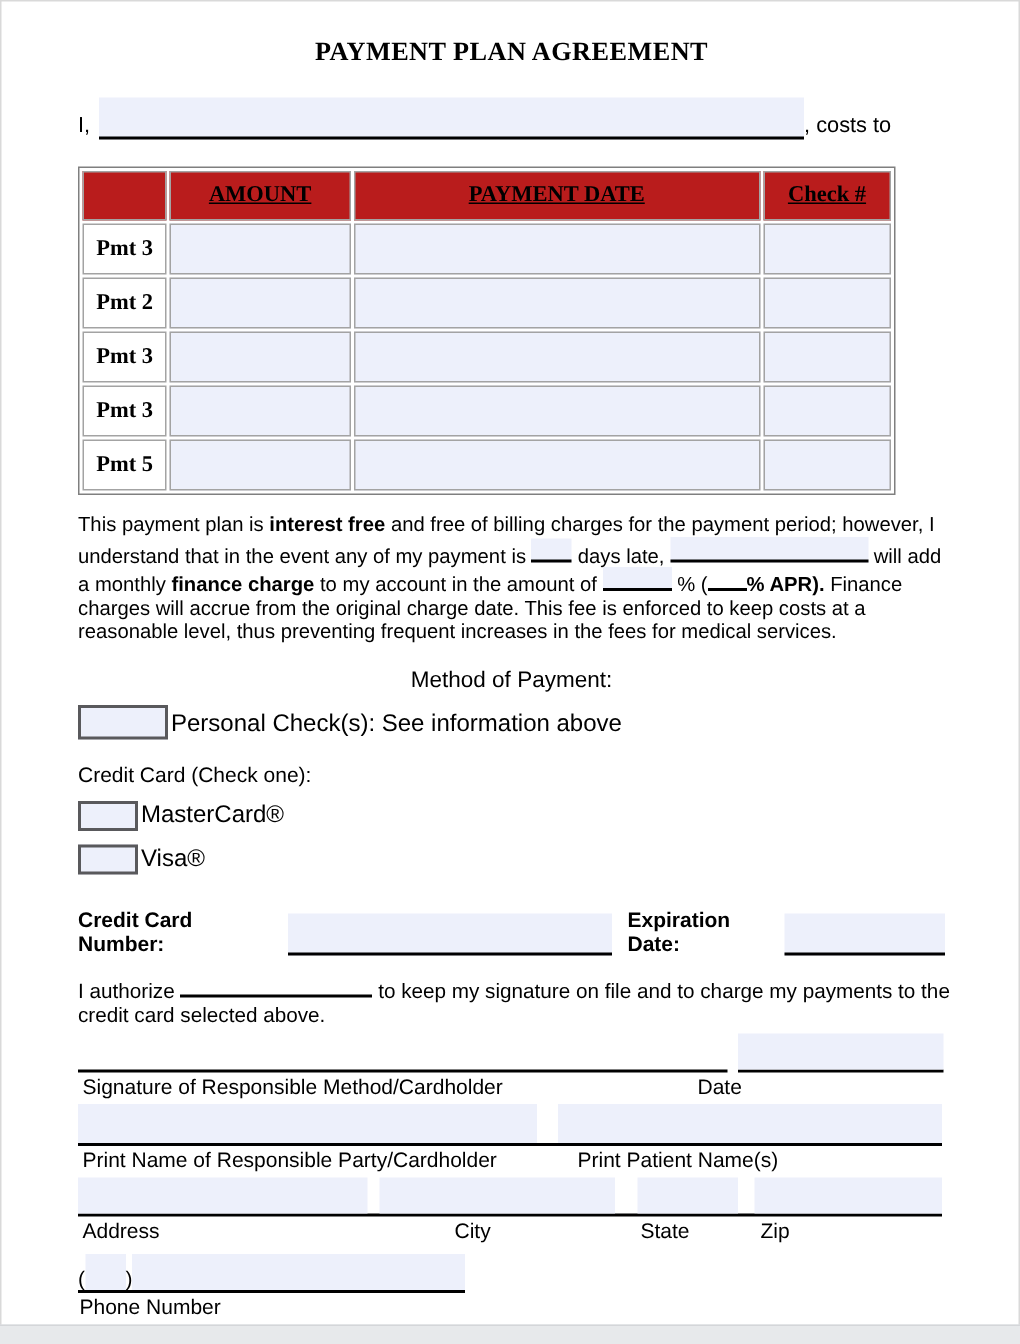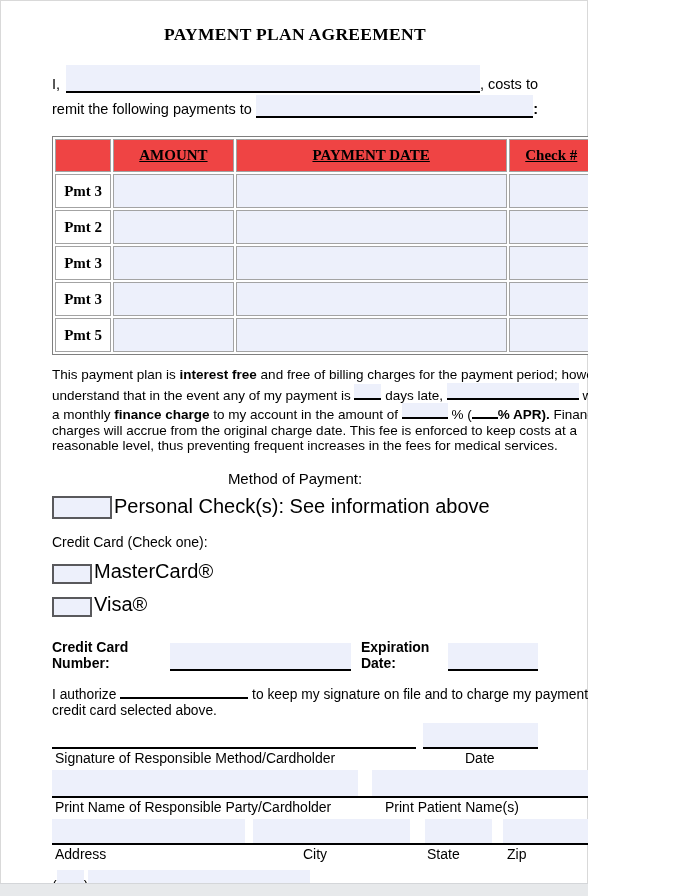--- a/index.html
+++ b/index.html
@@ -1,46 +1,46 @@
 <!DOCTYPE html>
 <html><head>
 <meta charset="utf-8">
 <style>
   html,body{margin:0;padding:0;background:#fff;}
-  .page{position:relative;width:588px;height:896px;background:#fff;overflow:hidden;
+  .page{position:relative;width:680px;height:896px;background:#fff;overflow:hidden;
         font-family:"Liberation Sans",sans-serif;color:#000;
         box-shadow:inset 0 0 0 1px #d9d9d9;}
   .content{padding:0 50px 0 52px;}
 
   .title{font-family:"Liberation Serif",serif;font-size:17.5px;font-weight:bold;
          text-align:center;margin:24px 0 0 0;letter-spacing:.3px;}
 
   
   .fld{display:inline-block;background:#edf0fb;border-bottom:2px solid #000;}
   .blank{display:inline-block;border-bottom:2px solid #000;}
 
   .intro{margin-top:20px;font-size:14.5px;}
   .intro-line{display:flex;align-items:flex-end;line-height:18px;}
   .intro-line .txt{white-space:pre;padding-bottom:0;}
 
   table.pay{border-collapse:separate;border-spacing:2px;background:#fff;
             border:1px solid #7f7f7f;margin-top:18px;width:545px;}
   table.pay th,table.pay td{border:1px solid #a3a3a3;padding:0;}
   table.pay th{font-family:"Liberation Serif",serif;font-size:15px;font-weight:bold;
-               text-decoration:underline;text-align:center;height:31px;background:#ef4444;}
+               text-decoration:underline;text-align:center;height:31px;background:#b91c1c;}
   table.pay td.rowlab{font-family:"Liberation Serif",serif;font-size:15px;font-weight:bold;
                text-align:center;background:#fff;height:32px;}
   table.pay td.cellfld{background:#edf0fb;}
 
   .terms{margin-top:12px;width:584px;font-size:13.5px;line-height:15.5px;}
   .terms .fld,.terms .blank{border-bottom-width:2px;}
 
   .section-head{margin-top:16px;font-size:15px;font-weight:normal;text-align:center;}
 
-  .chk-row{display:flex;align-items:flex-end;font-size:20px;}
+  .chk-row{display:flex;align-items:flex-end;font-size:16px;}
   .chk{background:#edf0fb;border:2px solid #59595c;display:inline-block;}
   .chk.big{width:56px;height:19px;}
   .chk.small{width:36px;height:16px;}
   .chk-row .lab{margin-left:2px;margin-bottom:1px;}
 
   .ccrow{display:flex;align-items:flex-end;margin-top:22px;font-size:14px;font-weight:bold;}
 
   .auth{margin-top:16px;width:596px;font-size:13.8px;line-height:16px;}
 
   .sigrow{display:flex;margin-top:2px;}
@@ -85,25 +85,20 @@
 <div class="page">
   <div class="content">
 
     <div class="title">PAYMENT PLAN AGREEMENT</div>
 
     <div class="intro">
       <div class="intro-line">
         <span class="txt">I,</span>
         <span class="fld" style="width:470px;height:26px;margin-left:6px;"></span>
         <span class="txt">, costs to</span>
-      </div>
-      <div class="intro-line" style="margin-top:2px;">
-        <span class="txt">remit the following payments to </span>
-        <span class="fld" style="width:336px;height:21px;"></span>
-        <b>:</b>
       </div>
     </div>
 
     <table class="pay">
       <colgroup>
           <col style="width:56px">
           <col style="width:120px">
           <col style="width:270px">
           <col style="width:85px">
         </colgroup>

